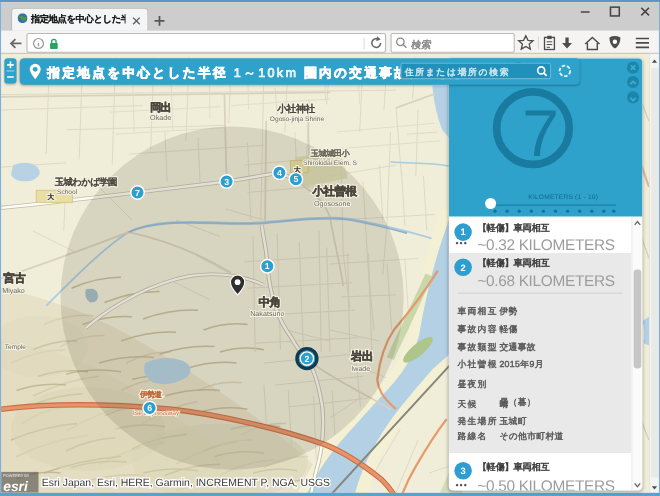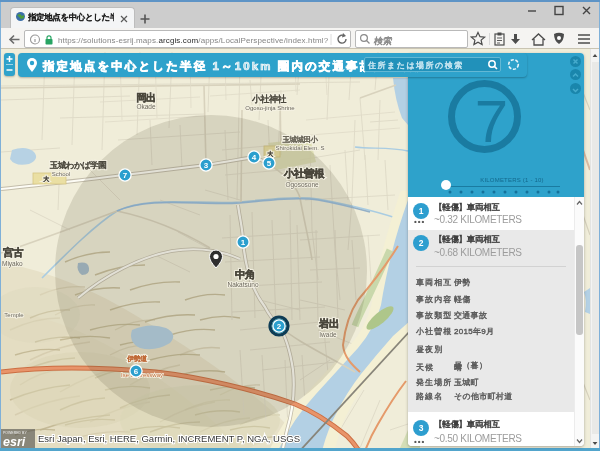--- a/index.html
+++ b/index.html
@@ -23,41 +23,41 @@
 #searchbar{left:355px;top:30px;width:113px;height:18px;background:#fff;border:1px solid #b9b9b9;border-radius:2px}
 #searchph{left:374px;top:35px;font-size:9px;color:#8a8a8a;transform:skewX(-8deg);-webkit-text-stroke:0.5px #8a8a8a}
 
 #map{left:1px;top:49px;width:589px;height:399px}
 
 #bsb{left:590px;top:49px;width:9px;height:399px;background:#f4f4f3;border-left:1px solid #e4e4e2}
 #bsbthumb{left:591.5px;top:62px;width:7px;height:372px;background:#e9e9e7}
 
 #apphdr{z-index:30;left:18px;top:53px;width:509px;height:24px;background:#2ea2cb;border-radius:4px;box-shadow:0 1px 2px rgba(0,0,0,0.25)}
 #apptitle{z-index:31;left:43px;top:59px;font-size:11.5px;font-weight:bold;color:#fff;white-space:nowrap;letter-spacing:2.1px;-webkit-text-stroke:0.65px #fff}
-#apptitle .lt{color:#aed4e2;font-weight:bold}
+#apptitle .lt{color:#aed4e2;font-weight:normal}
 #srchin{z-index:32;left:364px;top:57px;width:137px;height:15px;background:#2191ba;border:1px solid #63b8d4;border-radius:2px}
 #srchph{z-index:33;left:368px;top:60px;font-size:8px;color:#c8e6f1;letter-spacing:1.5px;-webkit-text-stroke:0.45px #c8e6f1}
 
 #zoomctl{z-index:30;left:4px;top:53px;width:11px;height:23px;background:#2ea2cb;border-radius:3px;box-shadow:0 1px 2px rgba(0,0,0,0.25)}
 #zoomctl .zl{position:absolute;left:2px;top:11px;width:7px;height:1px;background:rgba(255,255,255,0.55)}
 
 #panel{z-index:20;left:408px;top:53px;width:176px;height:393px;background:#fff;border-radius:4px;box-shadow:0 1px 3px rgba(0,0,0,0.3);overflow:hidden}
 #pblue{left:0;top:0;width:176px;height:144px;background:#2ea2cb}
 #bigcirc{left:40px;top:27px;width:73px;height:73px;border:7px solid #1a7ba1;border-radius:50%}
 #big7{left:40px;top:27px;width:87px;height:87px;text-align:center;font-size:60px;line-height:83px;color:#1a7ba1}
 #sllabel{left:54px;top:124px;width:100px;text-align:center;font-size:6px;color:#13688c;letter-spacing:0.2px}
 #slline{left:40px;top:132.5px;width:112px;height:1px;background:#1a7ba1}
 #sldot{left:33px;top:127px;width:10px;height:10px;background:#fff;border-radius:50%}
 #slticks{left:40px;top:137px;width:112px;height:4px}
 
 .litem{left:0;width:166px;background:#fff}
 .lgray{background:#e9e9e9}
 .numc{position:absolute;left:5px;width:16px;height:16px;border-radius:50%;background:#2d9ecf;color:#fff;font-size:8.5px;font-weight:bold;text-align:center;line-height:16px}
 .ltt{position:absolute;left:26px;font-size:8.5px;color:#3c3c3c;letter-spacing:-0.3px;-webkit-text-stroke:0.45px #3c3c3c}
-.ltd{position:absolute;left:26px;font-size:10px;color:#9c9c9c;letter-spacing:-0.3px}
+.ltd{position:absolute;left:26px;font-size:14px;color:#9c9c9c;letter-spacing:-0.3px}
 .dots{position:absolute;left:6px;font-size:8px;color:#555;font-weight:bold;letter-spacing:1px}
 .drow{position:absolute;left:26px;font-size:8px;color:#5a5a5a;letter-spacing:1.1px;-webkit-text-stroke:0.4px #5a5a5a}
 .dval{position:absolute;left:46px;font-size:8px;color:#5a5a5a;letter-spacing:0.3px;-webkit-text-stroke:0.4px #5a5a5a}
 
 #psb{left:166px;top:144px;width:10px;height:249px;background:#fbfbfb;border-left:1px solid #ececec}
 #psbthumb{left:167.5px;top:192px;width:7px;height:90px;background:#c6c6c6;border-radius:3px}
 
 .cbtn{z-index:40;position:absolute;width:11px;height:11px;border-radius:50%;background:#1a86ac;color:#45abcd;text-align:center}
 svg{display:block}
 </style>
@@ -335,21 +335,20 @@
 <svg class="abs" style="left:7px;top:33px" width="14" height="13" viewBox="0 0 14 13">
       <path d="M12.5 6.5 H2.5 M7 2.5 L3 6.5 L7 10.5" stroke="#6a6a6a" stroke-width="1.6" fill="none"></path>
     </svg>
 <div id="urlbar" class="abs"></div>
 <svg class="abs" style="left:30px;top:33px" width="26" height="13" viewBox="0 0 26 13">
       <circle cx="5" cy="6.5" r="4.5" fill="none" stroke="#999" stroke-width="1.1"></circle>
       <path d="M5 4.2 v0.2 M5 6 v3" stroke="#999" stroke-width="1.2"></path>
       <rect x="15.5" y="6" width="7" height="5.5" rx="0.8" fill="#27a463"></rect>
       <path d="M17 6 v-1.2 a2 2 0 0 1 4 0 v1.2" stroke="#27a463" stroke-width="1.2" fill="none"></path>
     </svg>
-<div id="urltext" class="abs">https://solutions-esrij.maps.<b>arcgis.com</b>/apps/LocalPerspective/index.html?</div>
 <svg class="abs" style="left:329px;top:32px" width="22" height="15" viewBox="0 0 22 15">
       <path d="M2 2 v11" stroke="#dcdcdc" stroke-width="1"></path>
       <path d="M15.5 4 a4 4 0 1 0 1.5 3" stroke="#666" stroke-width="1.4" fill="none"></path>
       <path d="M14 1 l3 3 l-4 1.5 z" fill="#666"></path>
     </svg>
 <div id="searchbar" class="abs"></div>
 <svg class="abs" style="left:359px;top:33px" width="12" height="12" viewBox="0 0 12 12">
       <circle cx="5" cy="5" r="3.4" fill="none" stroke="#8a8a8a" stroke-width="1.2"></circle>
       <path d="M7.5 7.5 L10.5 10.5" stroke="#8a8a8a" stroke-width="1.3"></path>
     </svg>

